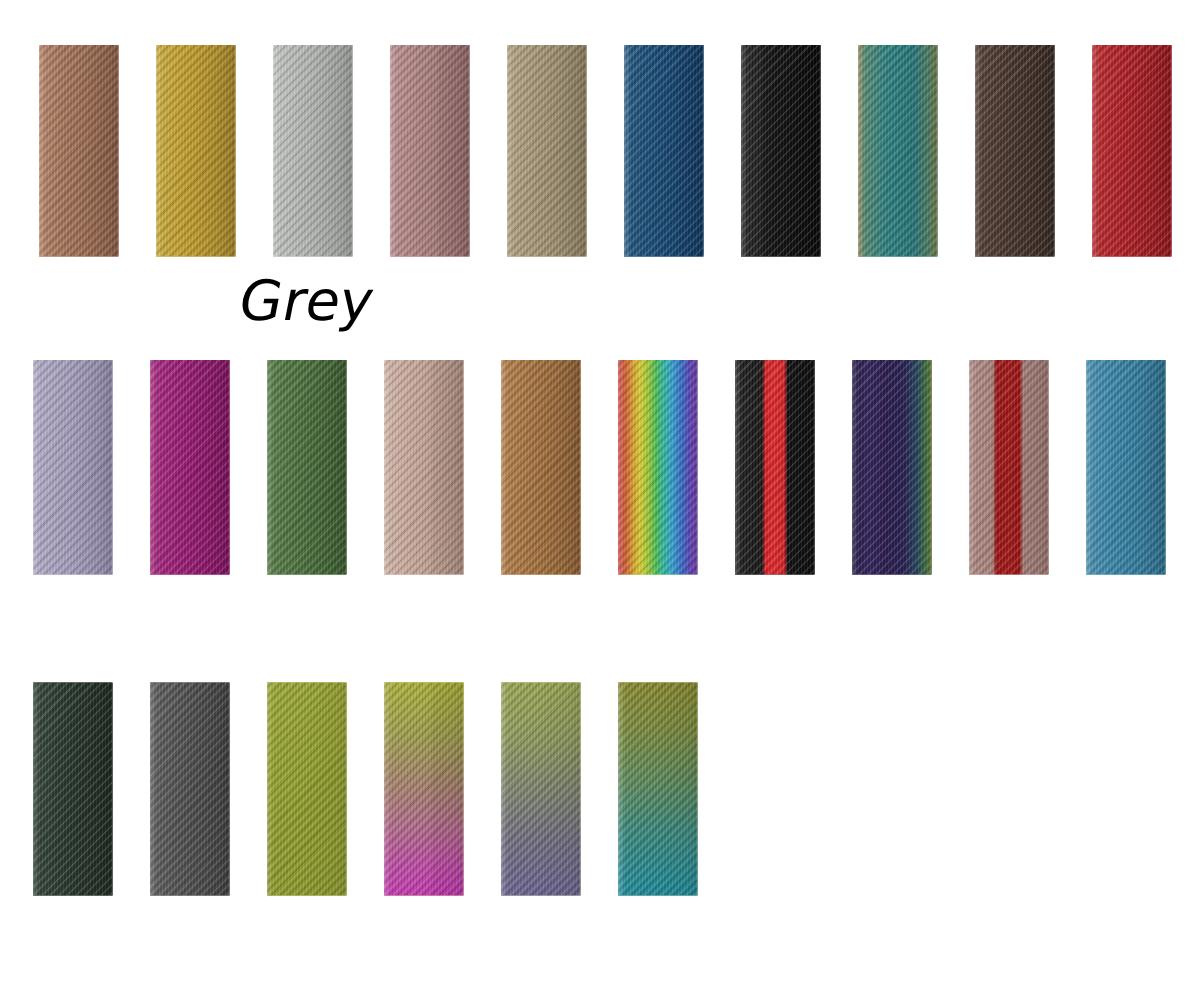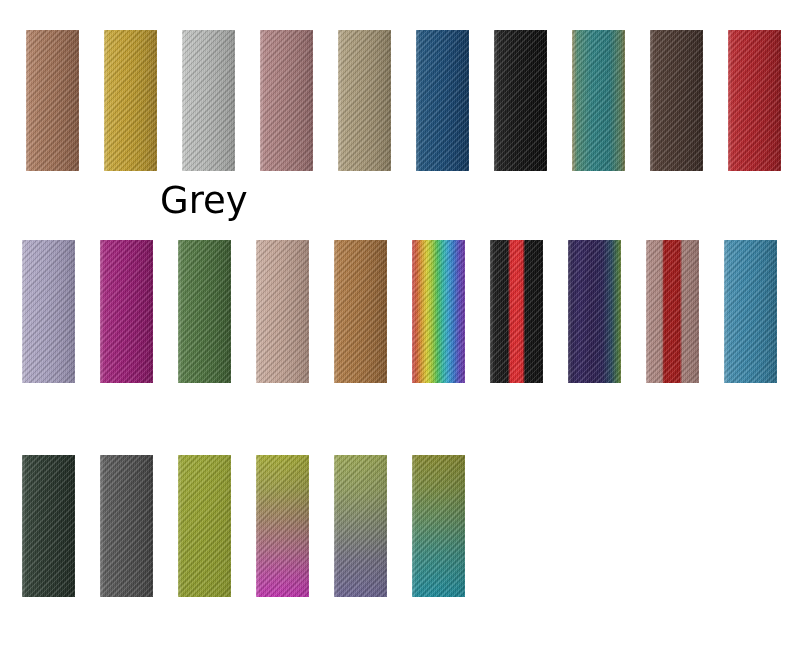--- a/index.html
+++ b/index.html
@@ -79,20 +79,21 @@
     pointer-events: none;
   }
 
   .row-label {
     position: absolute;
     color: #000000;
     font-size: 37px;
     line-height: 1;
     letter-spacing: 0px;
     white-space: nowrap;
+    font-style: italic;
   }
 </style>
 </head>
 <body>
 
 <div id="palette-canvas">
 
   <div class="swatch-row" id="row-1" style="top: 30px; height: 141px;">
       <div class="swatch" style="left: 26px; width: 53px; height: 141px; background-color: rgb(169, 121, 92); background-image: linear-gradient(90deg, rgb(182, 133, 106) 0%, rgb(165, 118, 91) 30%, rgb(157, 110, 84) 60%, rgb(142, 96, 72) 100%);">
         <div class="weave"></div>

